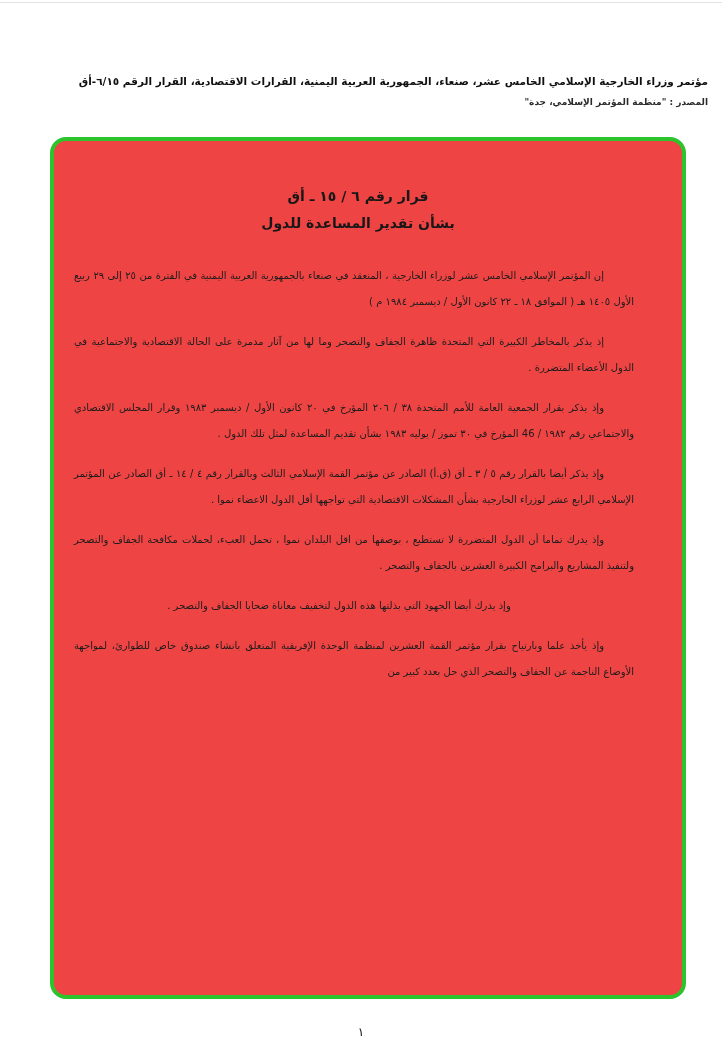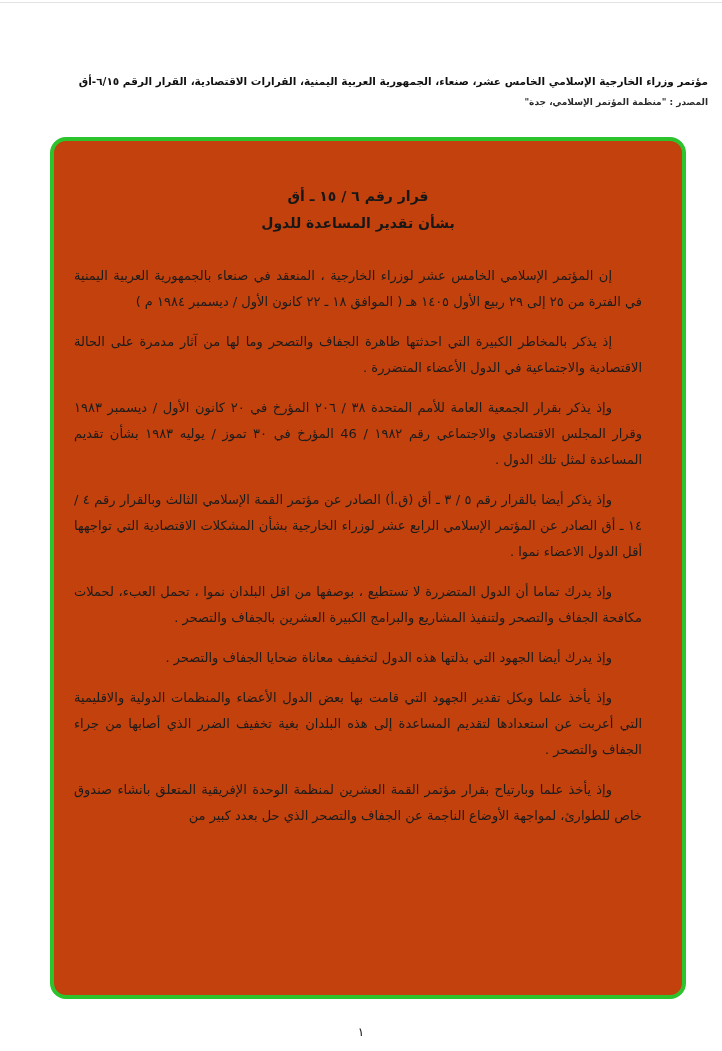--- a/index.html
+++ b/index.html
@@ -49,41 +49,41 @@
     position: absolute;
     left: 50px;
     top: 137px;
     width: 636px;
     height: 862px;
     box-sizing: border-box;
     border: 4px solid #2dc32d;
     border-radius: 16px;
     padding: 42px 40px 0 20px;
     direction: rtl;
-    background: #c2410c;
+    background: #ef4444;
   }
   .title-block {
     text-align: center;
     font-size: 14px;
     font-weight: bold;
     line-height: 27px;
     color: #171717;
     margin-bottom: 26px;
   }
   .para {
     direction: rtl;
     text-align: justify;
-    font-size: 13px;
+    font-size: 10px;
     line-height: 26px;
     text-indent: 30px;
-    margin: 0 0 14px 0;
+    margin: 0 8px 14px 0;
     color: #1c1c1c;
   }
   .para.short {
-    text-align: right;
+    text-align: center;
   }
   .page-number {
     position: absolute;
     bottom: 12px;
     left: 0;
     width: 100%;
     text-align: center;
     font-size: 12px;
     color: #111;
   }
@@ -99,30 +99,29 @@
 
 <div class="green-frame">
 
   <div class="title-block">
     <div>قرار رقم ٦ / ١٥ ـ أق</div>
     <div>بشأن تقدير المساعدة للدول</div>
   </div>
 
   <p class="para">إن المؤتمر الإسلامي الخامس عشر لوزراء الخارجية ، المنعقد في صنعاء بالجمهورية العربية اليمنية في الفترة من ٢٥ إلى ٢٩ ربيع الأول ١٤٠٥ هـ ( الموافق ١٨ ـ ٢٢ كانون الأول / ديسمبر ١٩٨٤ م )</p>
 
-  <p class="para">إذ يذكر بالمخاطر الكبيرة التي احدثتها ظاهرة الجفاف والتصحر وما لها من آثار مدمرة على الحالة الاقتصادية والاجتماعية في الدول الأعضاء المتضررة .</p>
+  <p class="para">إذ يذكر بالمخاطر الكبيرة التي المتحدة ظاهرة الجفاف والتصحر وما لها من آثار مدمرة على الحالة الاقتصادية والاجتماعية في الدول الأعضاء المتضررة .</p>
 
 
   <p class="para">وإذ يذكر بقرار الجمعية العامة للأمم المتحدة ٣٨ / ٢٠٦ المؤرخ في ٢٠ كانون الأول / ديسمبر ١٩٨٣ وقرار المجلس الاقتصادي والاجتماعي رقم ١٩٨٢ / 46 المؤرخ في ٣٠ تموز / يوليه ١٩٨٣ بشأن تقديم المساعدة لمثل تلك الدول .</p>
 
   <p class="para">وإذ يذكر أيضا بالقرار رقم ٥ / ٣ ـ أق (ق.أ) الصادر عن مؤتمر القمة الإسلامي الثالث وبالقرار رقم ٤ / ١٤ ـ أق الصادر عن المؤتمر الإسلامي الرابع عشر لوزراء الخارجية بشأن المشكلات الاقتصادية التي تواجهها أقل الدول الاعضاء نموا .</p>
 
   <p class="para">وإذ يدرك تماما أن الدول المتضررة لا تستطيع ، بوصفها من اقل البلدان نموا ، تحمل العبء، لحملات مكافحة الجفاف والتصحر ولتنفيذ المشاريع والبرامج الكبيرة العشرين بالجفاف والتصحر .</p>
 
   <p class="para short">وإذ يدرك أيضا الجهود التي بذلتها هذه الدول لتخفيف معاناة ضحايا الجفاف والتصحر .</p>
 
-  <p class="para">وإذ يأخذ علما وبكل تقدير الجهود التي قامت بها بعض الدول الأعضاء والمنظمات الدولية والاقليمية التي أعربت عن استعدادها لتقديم المساعدة إلى هذه البلدان بغية تخفيف الضرر الذي أصابها من جراء الجفاف والتصحر .</p>
 
   <p class="para">وإذ يأخذ علما وبارتياح بقرار مؤتمر القمة العشرين لمنظمة الوحدة الإفريقية المتعلق بانشاء صندوق خاص للطوارئ، لمواجهة الأوضاع الناجمة عن الجفاف والتصحر الذي حل بعدد كبير من</p>
 
 </div>
 
 <div class="page-number">١</div>
 
 </body></html>

